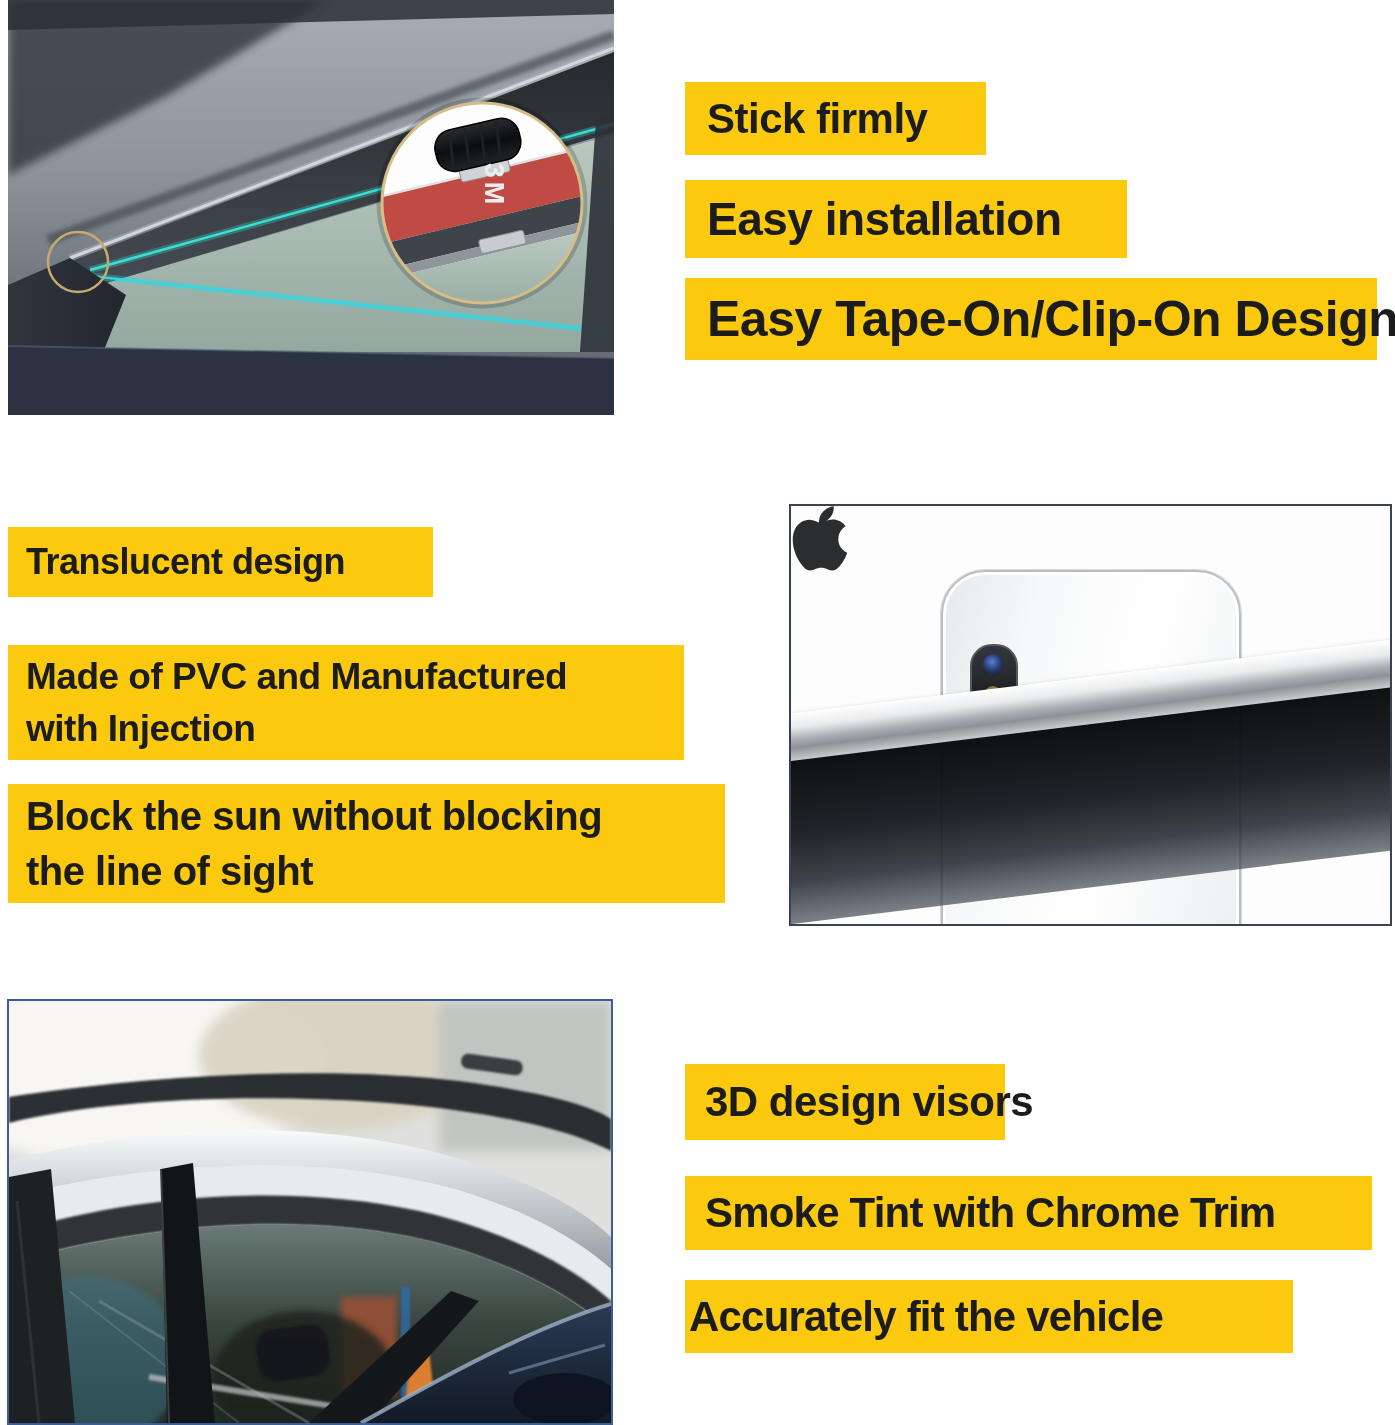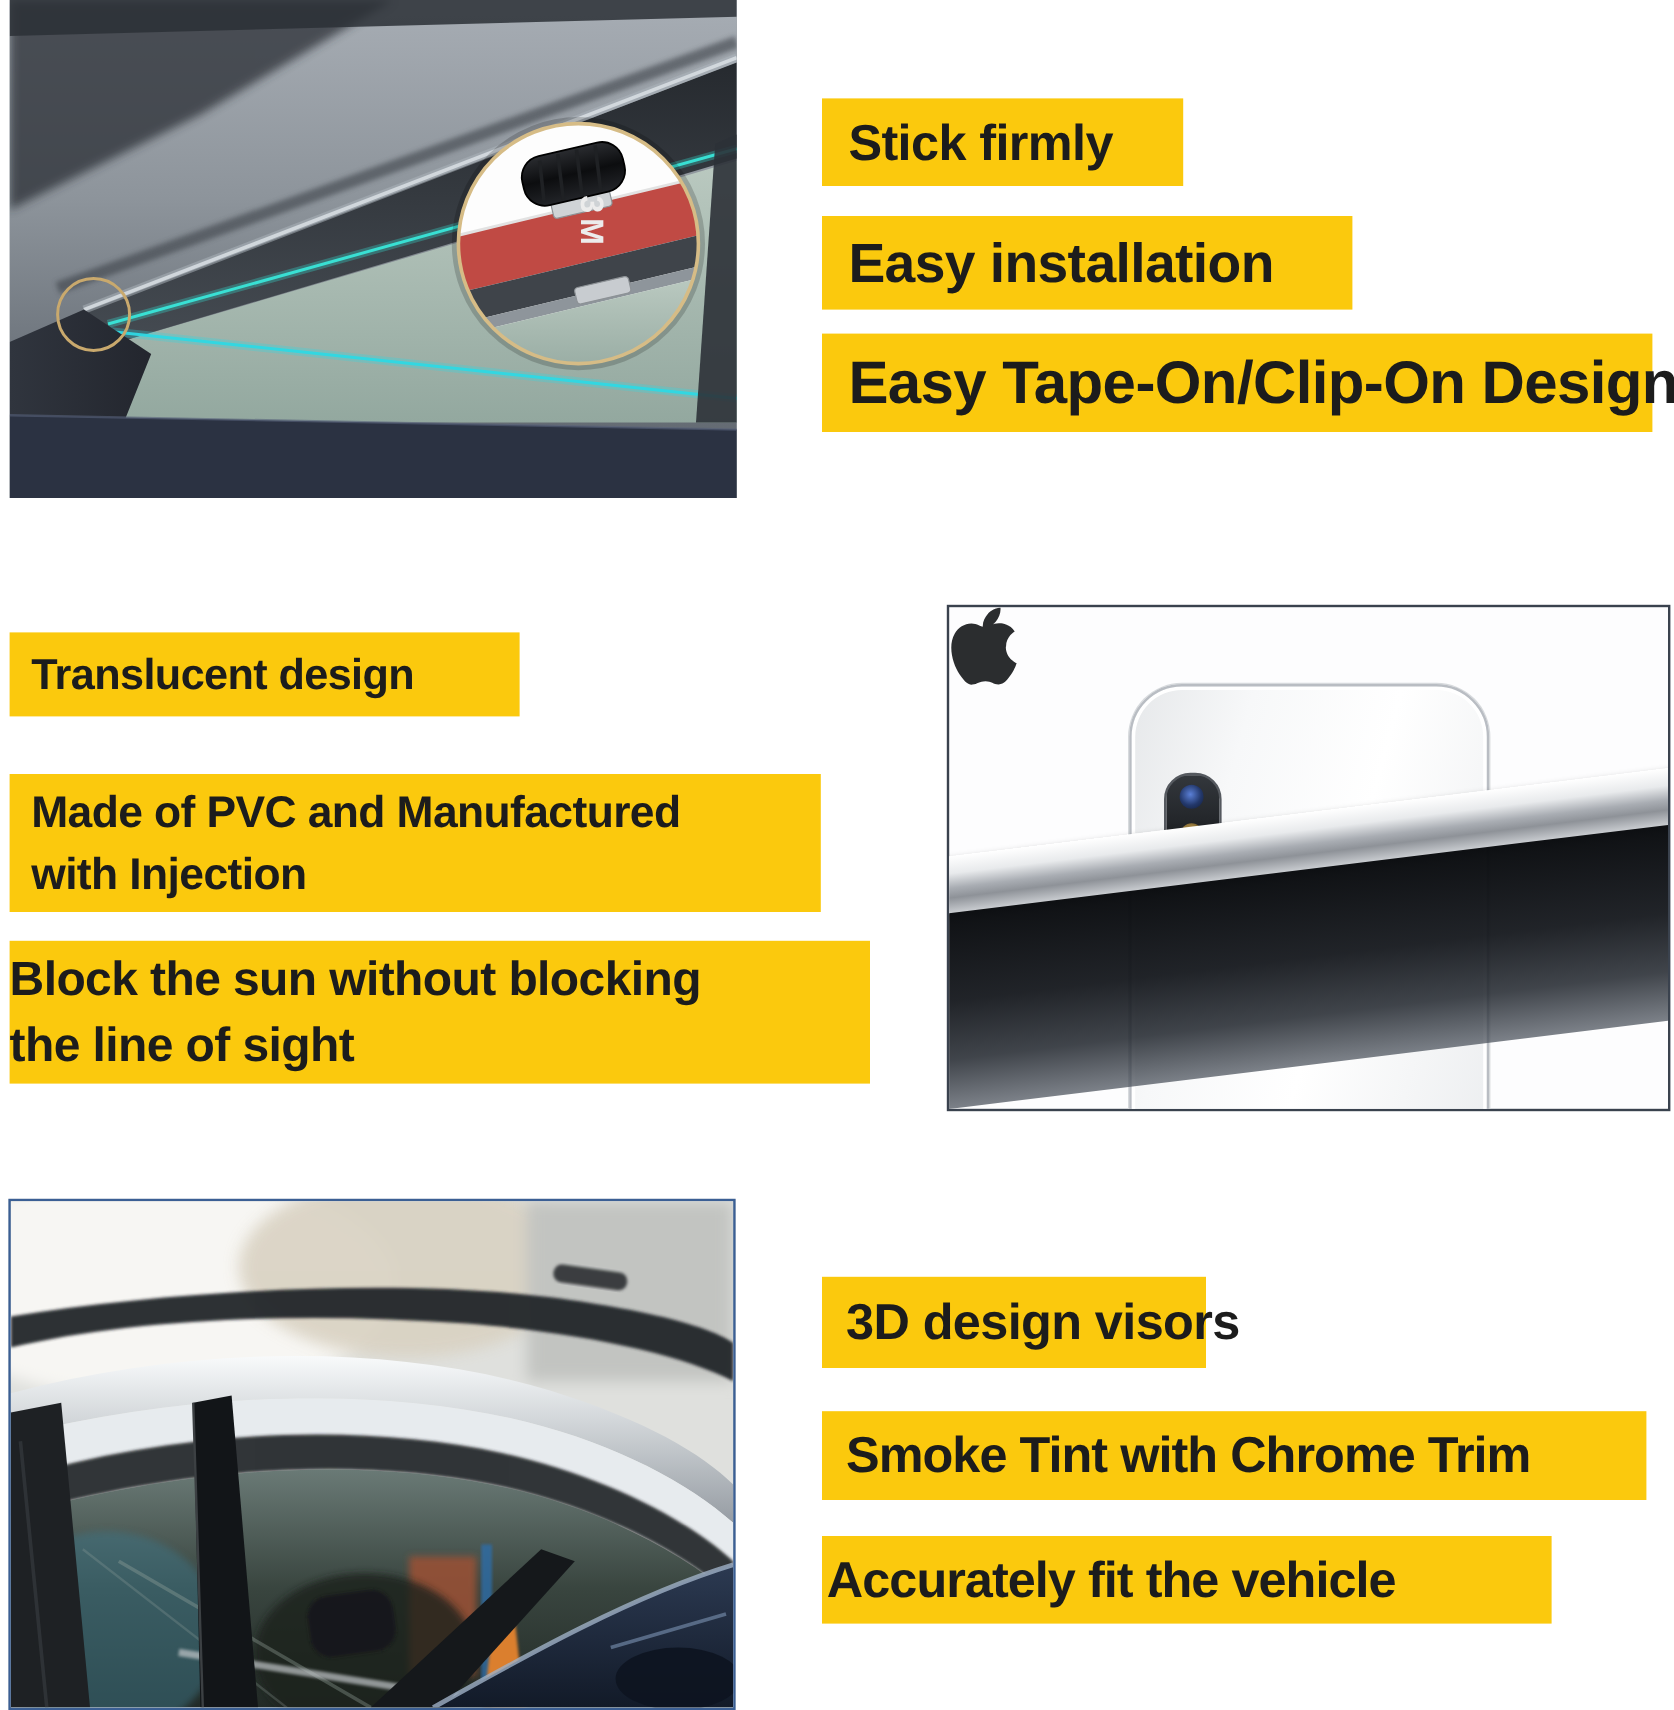--- a/index.html
+++ b/index.html
@@ -8,21 +8,21 @@
   
   .tag{position:absolute;background:var(--highlight,#FBC90D);color:var(--text,#1C1C1C);
        display:flex;align-items:center;font-weight:bold;white-space:nowrap;
        letter-spacing:-0.5px;box-sizing:border-box;}
   .tag.multi{flex-direction:column;align-items:flex-start;justify-content:center;}
   .tag-stick  {left:685px;top:82px;  width:301px;height:73px; font-size:42px;padding-left:22px;}
   .tag-install{left:685px;top:180px; width:442px;height:78px; font-size:46px;padding-left:22px;}
   .tag-tape   {left:685px;top:278px; width:692px;height:82px; font-size:50px;padding-left:22px;}
   .tag-transl {left:8px;  top:527px; width:425px;height:70px; font-size:36px;padding-left:18px;}
   .tag-pvc    {left:8px;  top:635px; width:676px;height:115px;font-size:37px;padding-left:18px;line-height:52px;margin-top:10px;}
-  .tag-sun    {left:8px;  top:784px; width:717px;height:119px;font-size:40px;line-height:55px;}
+  .tag-sun    {left:8px;  top:784px; width:717px;height:119px;font-size:40px;padding-left:18px;line-height:55px;}
   .tag-3d     {left:685px;top:1064px;width:320px;height:76px; font-size:42px;padding-left:20px;}
   .tag-smoke  {left:685px;top:1176px;width:687px;height:74px; font-size:42px;padding-left:20px;letter-spacing:-0.8px;}
   .tag-fit    {left:685px;top:1280px;width:608px;height:73px; font-size:42px;padding-left:4px;letter-spacing:-0.8px;}
   
   .photo{position:absolute;overflow:hidden;box-sizing:border-box;}
   .photo-tape {left:8px;top:0;width:606px;height:415px;background:#8d949b;}
   .photo-phone{left:789px;top:504px;width:603px;height:422px;background:#fdfdfe;border:2px solid #3a424e;}
   .photo-car  {left:7px;top:999px;width:606px;height:426px;background:#dfe0dd;border:2px solid #3b5f94;}
   .photo svg{position:absolute;left:0;top:0;}
   

